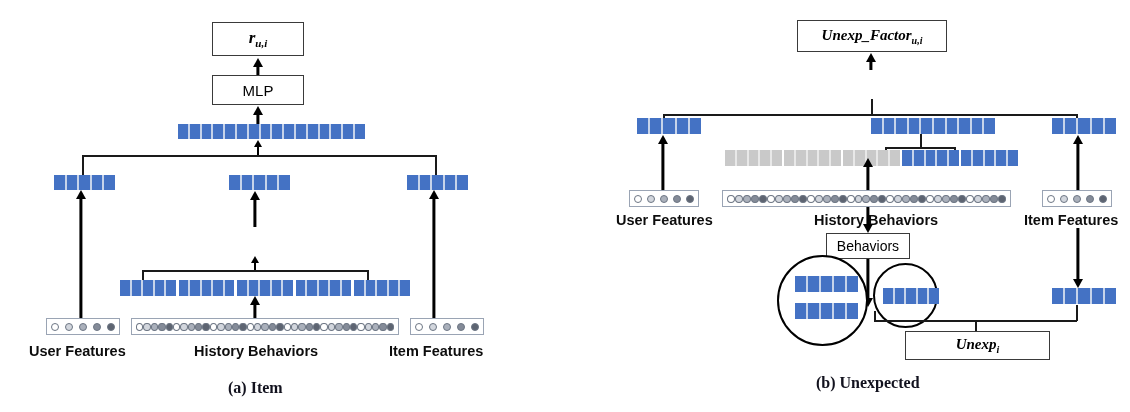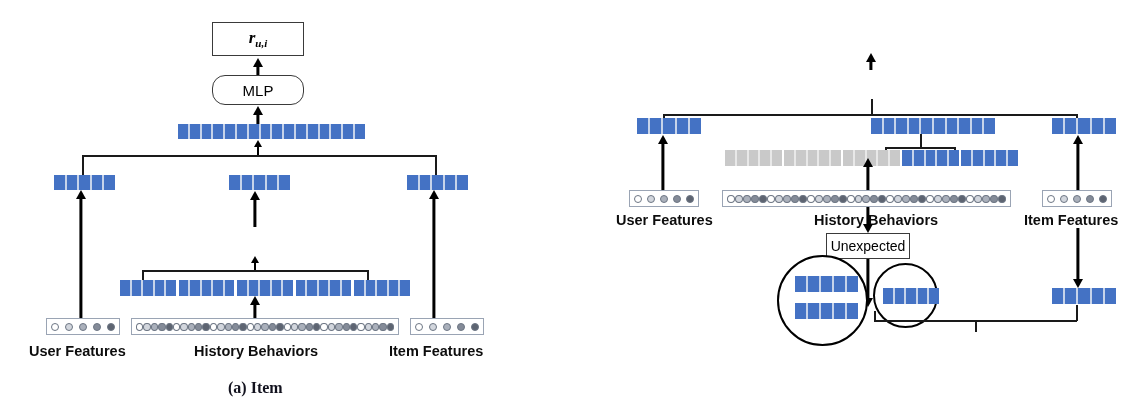--- a/index.html
+++ b/index.html
@@ -59,21 +59,21 @@
       <span>
         <i style="font-style:italic;">r</i><sub style="font-size:11px;font-style:italic;">u,i</sub>
       </span>
     </div>
 
     <div class="arrow up" style="left:252px;top:58px;width:12px;height:17px;">
       <div class="head"></div>
         <div class="shaft"></div>
     </div>
 
-    <div class="nbox" style="left:212px;top:75px;width:92px;height:30px;font-size:15px;border-radius:13px;">
+    <div class="nbox" style="left:212px;top:75px;width:92px;height:30px;font-size:15px;">
       <span>MLP</span>
     </div>
 
     <div class="arrow up" style="left:252px;top:106px;width:12px;height:18px;">
       <div class="head"></div>
         <div class="shaft"></div>
     </div>
 
     <div class="strip" id="a-concat" style="left:178px;top:124px;height:15px;">
         <i style="width: 9.8px;"></i>
@@ -248,20 +248,25 @@
 
     <div class="lbl" style="left:29px;top:343px;font-size:14.5px;">User Features</div>
     <div class="lbl" style="left:194px;top:343px;font-size:14.5px;">History Behaviors</div>
     <div class="lbl" style="left:389px;top:343px;font-size:14.5px;">Item Features</div>
 
     <div class="caption" style="left:228px;top:379px;font-size:16px;">(a) Item</div>
   </div>
 
   <div class="panel" id="panel-b">
 
+    <div class="nbox italic" style="left:232px;top:20px;width:150px;height:32px;font-size:15px;">
+      <span>
+        <i style="font-style:italic;">Unexp_Factor</i><sub style="font-size:10px;font-style:italic;">u,i</sub>
+      </span>
+    </div>
 
     <div class="arrow up" style="left:300px;top:53px;width:12px;height:17px;">
       <div class="head"></div>
         <div class="shaft"></div>
     </div>
 
 
     <div class="vline" style="left:306px;top:99px;height:16px;"></div>
 
     <div class="hline" style="left:98px;top:114px;width:414px;"></div>
@@ -410,21 +415,21 @@
     <div class="lbl" style="left:51px;top:212px;font-size:14.5px;">User Features</div>
     <div class="lbl" style="left:249px;top:212px;font-size:14.5px;">History Behaviors</div>
     <div class="lbl" style="left:459px;top:212px;font-size:14.5px;">Item Features</div>
 
     <div class="arrow down" style="left:297px;top:207px;width:12px;height:26px;">
       <div class="shaft"></div>
         <div class="head"></div>
     </div>
 
     <div class="nbox" style="left:261px;top:233px;width:84px;height:26px;font-size:14px;">
-      <span>Unexpected</span>
+      <span>Behaviors</span>
     </div>
 
     <div class="arrow down" style="left:297px;top:259px;width:12px;height:48px;">
       <div class="shaft"></div>
         <div class="head"></div>
     </div>
 
     <div class="circ" style="left:212px;top:255px;width:91px;height:91px;"></div>
     <div class="strip" id="b-bigcirc-r1" style="left:230px;top:276px;height:16px;">
         <i style="width: 11px;"></i>
@@ -461,15 +466,21 @@
     <div class="arrow down" style="left:507px;top:228px;width:12px;height:60px;">
       <div class="shaft"></div>
         <div class="head"></div>
     </div>
 
     <div class="hline" style="left:309px;top:320px;width:203px;"></div>
     <div class="vline" style="left:309px;top:311px;height:10px;"></div>
     <div class="vline" style="left:511px;top:305px;height:16px;"></div>
     <div class="vline" style="left:410px;top:320px;height:12px;"></div>
 
-
+    <div class="nbox italic" style="left:340px;top:331px;width:145px;height:29px;font-size:15px;">
+      <span>
+        <i style="font-style:italic;">Unexp</i><sub style="font-size:10px;font-style:italic;">i</sub>
+      </span>
+    </div>
+
+    <div class="caption" style="left:251px;top:374px;font-size:16px;">(b) Unexpected</div>
   </div>
 </div>
 
 </body></html>

